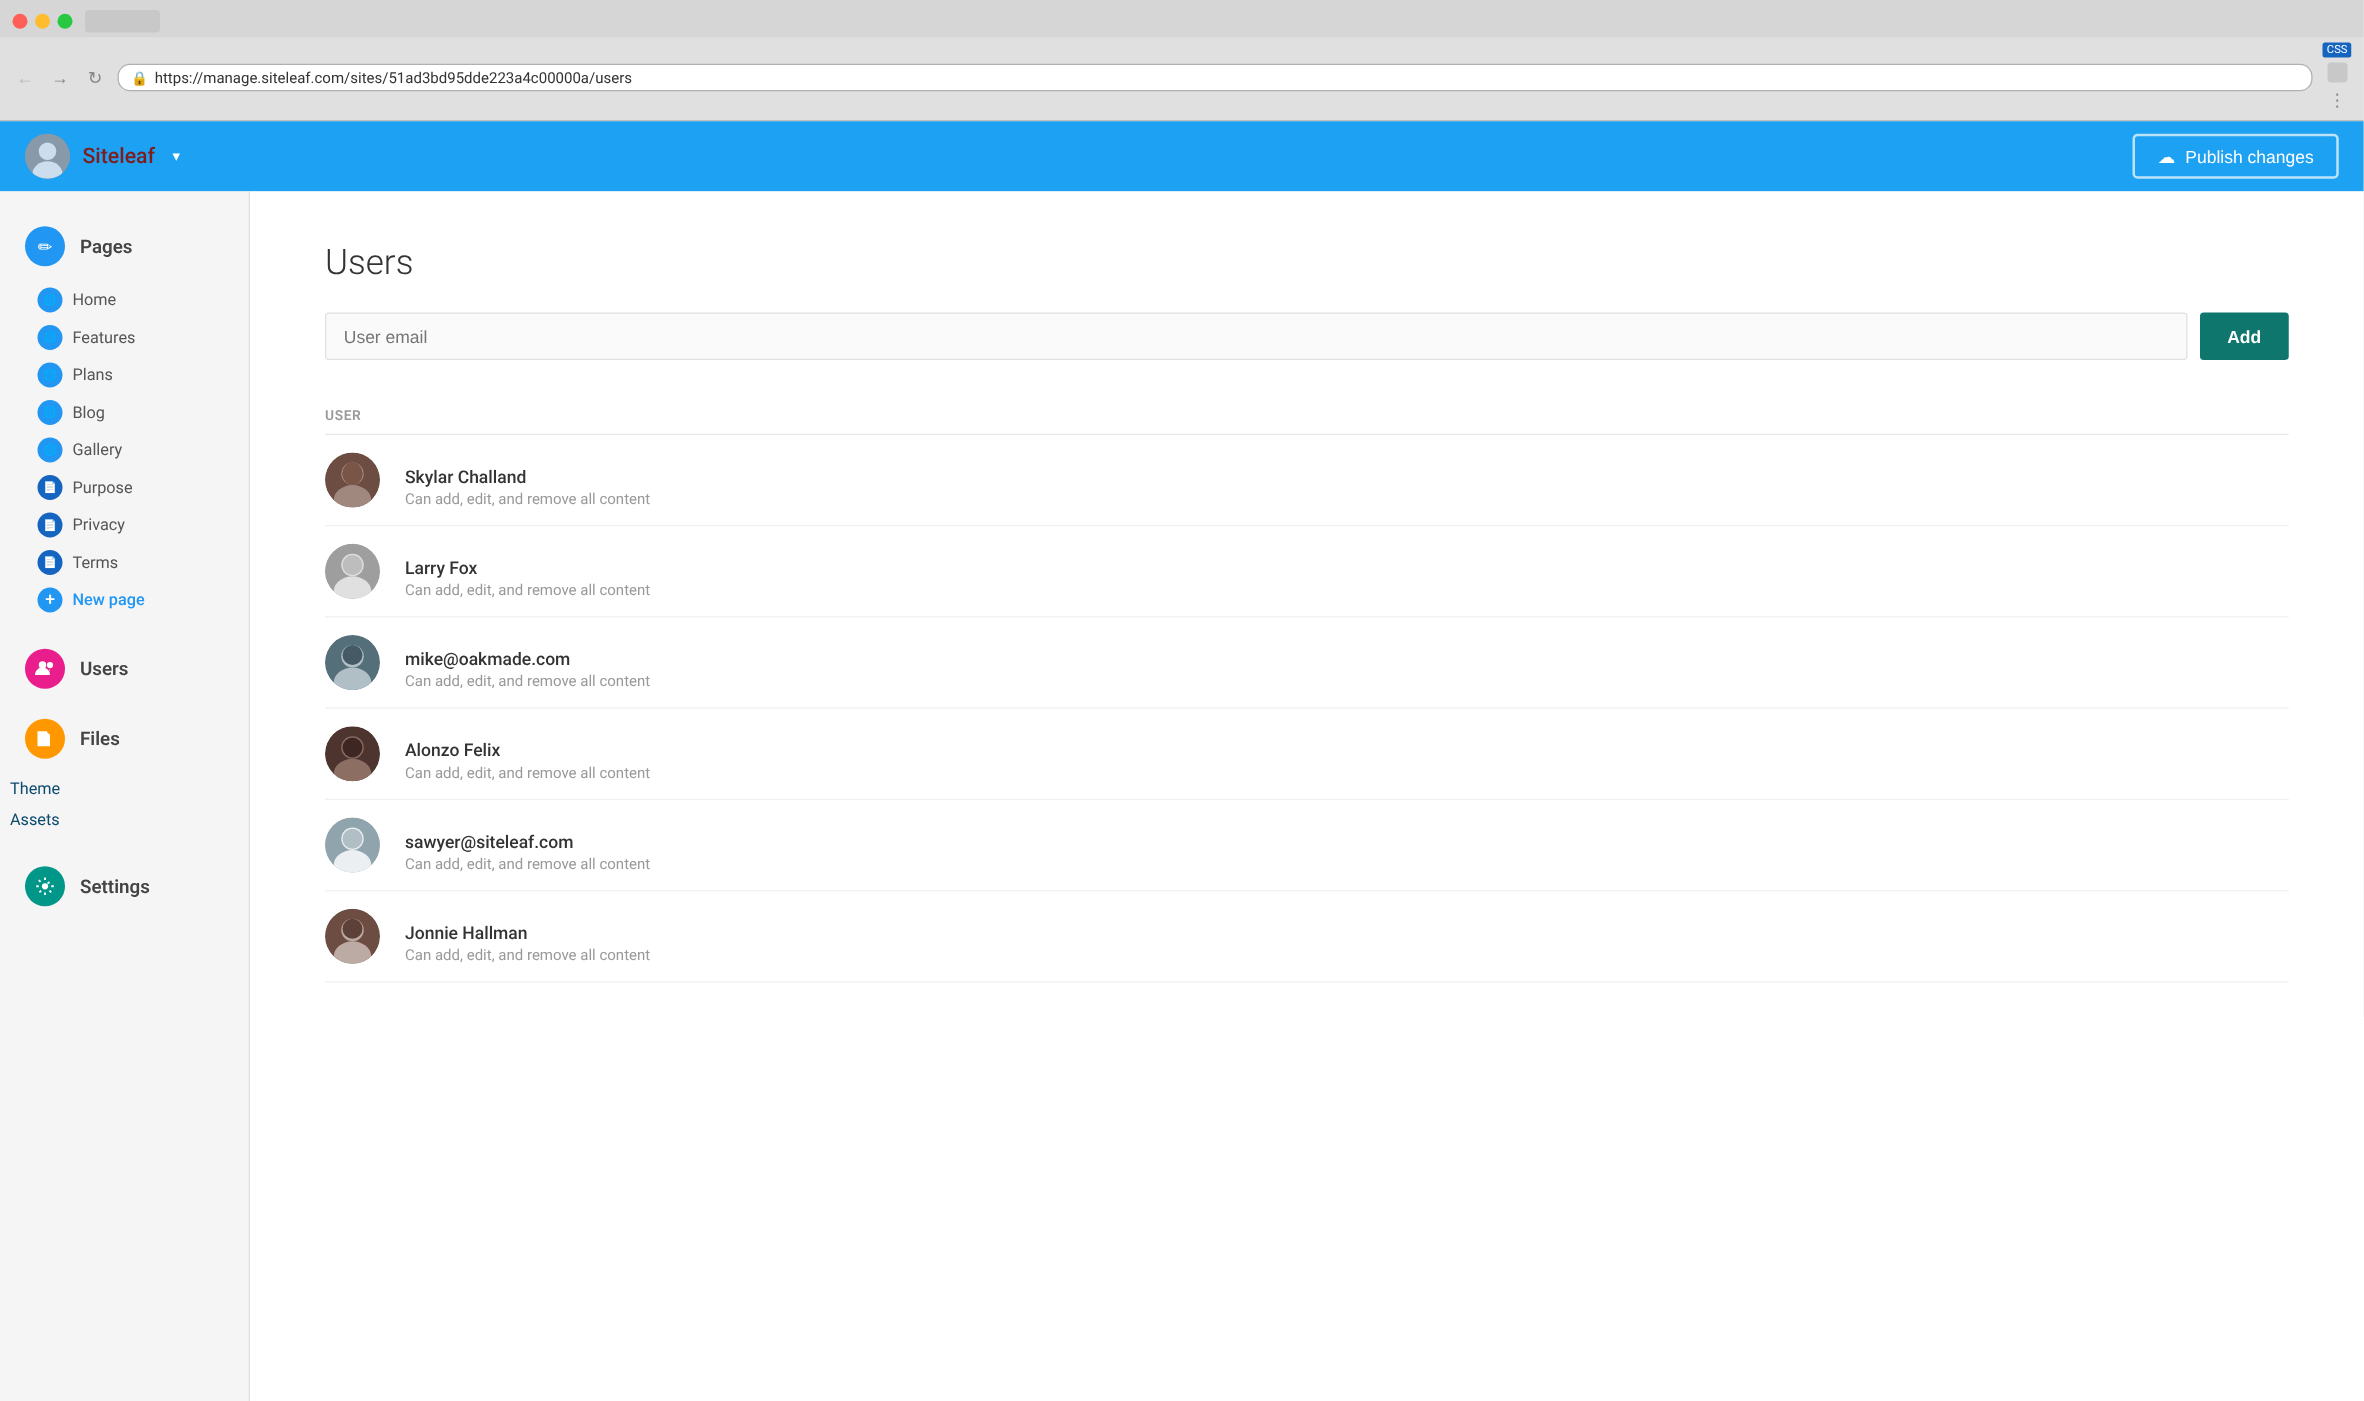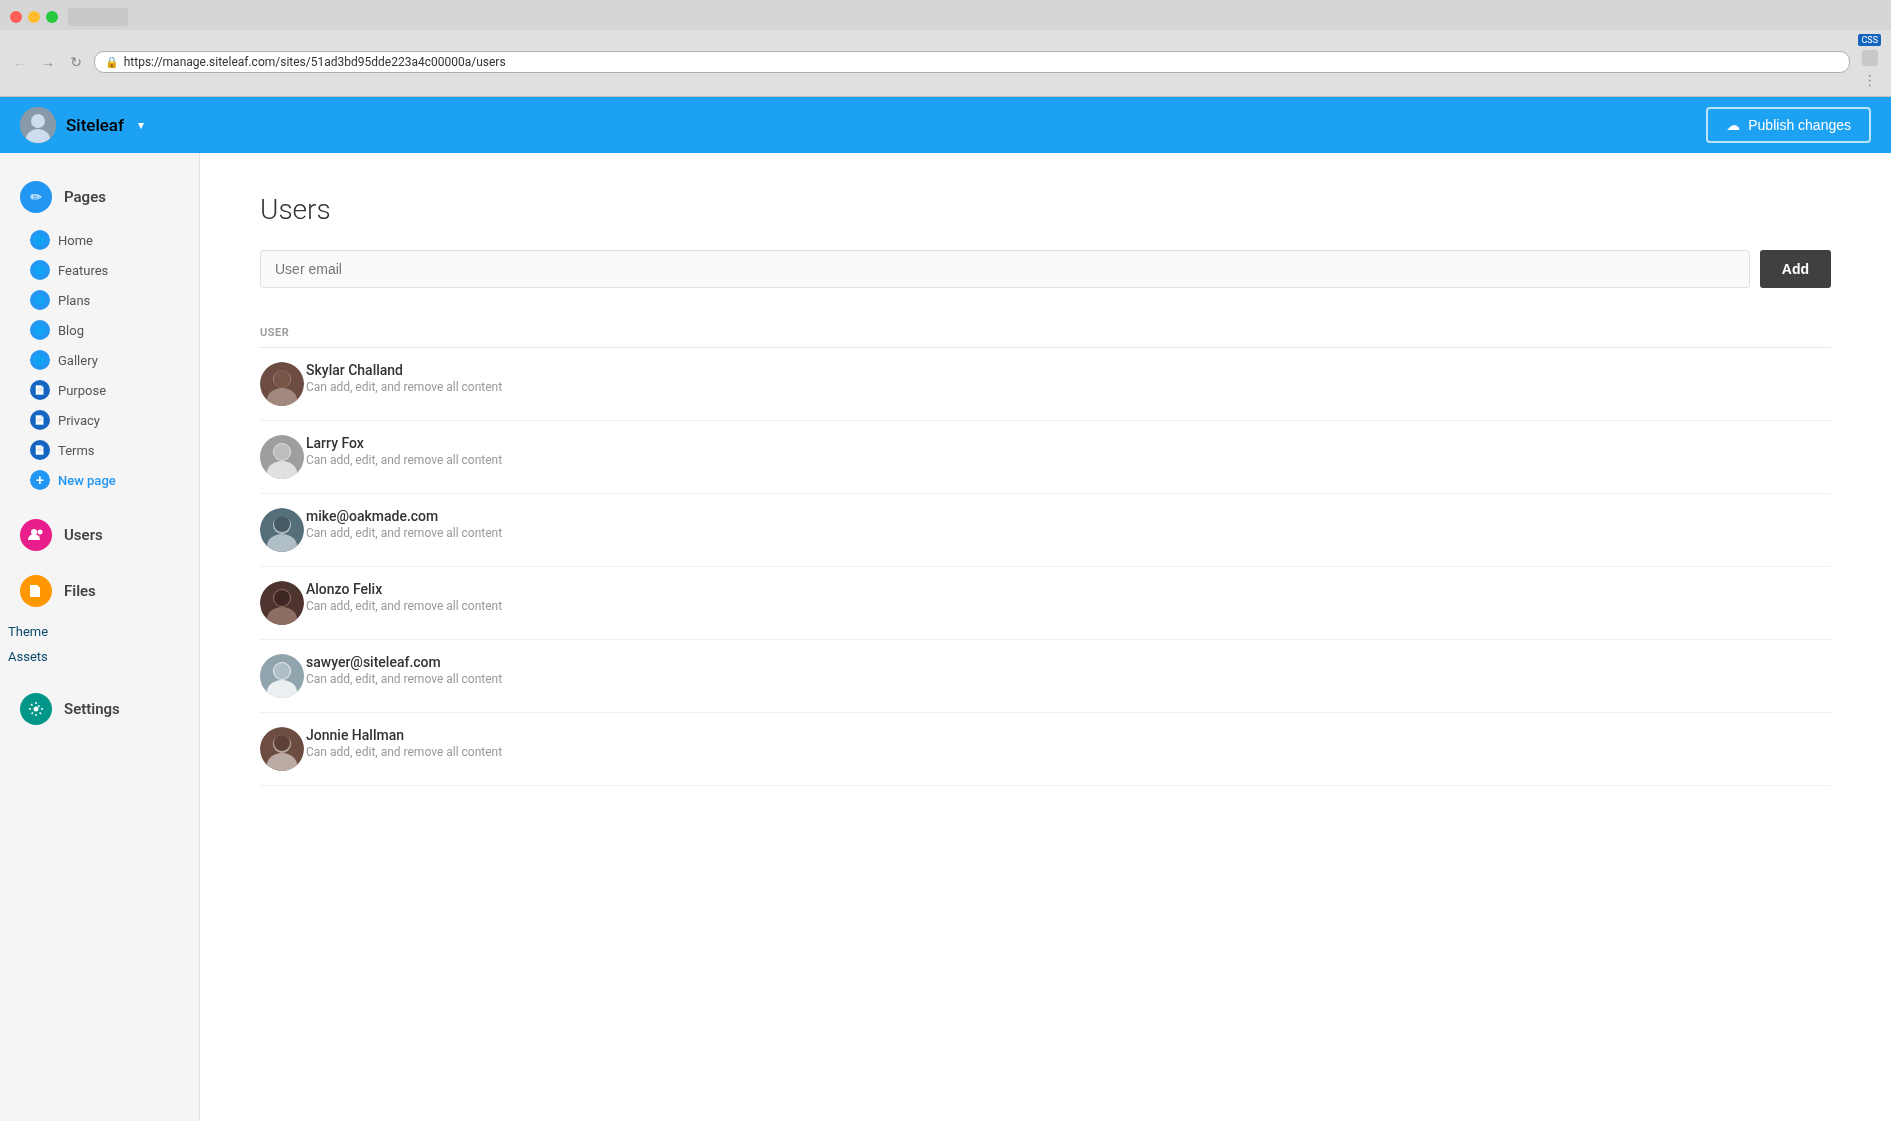--- a/index.html
+++ b/index.html
@@ -74,21 +74,21 @@
       color: white;
     }
     .nav-avatar {
       width: 36px; height: 36px; border-radius: 50%;
       background: #999;
       overflow: hidden;
       display: flex; align-items: center; justify-content: center;
     }
     .nav-avatar svg { width: 36px; height: 36px; }
     .nav-brand-name {
-      color: #000000;
+      color: #7f1d1d;
       font-size: 17px;
       font-weight: 500;
     }
     .nav-dropdown-icon { color: white; font-size: 12px; margin-left: 4px; }
     .nav-spacer { flex: 1; }
     .publish-btn {
       background: transparent;
       border: 2px solid rgba(255,255,255,0.7);
       color: white;
       padding: 8px 18px;
@@ -206,21 +206,21 @@
       flex: 1;
       padding: 10px 14px;
       border: 1px solid #e0e0e0;
       border-radius: 3px;
       background: #fafafa;
       font-size: 14px;
       color: #999;
       outline: none;
     }
     .add-btn {
-      background: #404040;
+      background: #0f766e;
       color: white;
       border: none;
       padding: 10px 22px;
       border-radius: 3px;
       font-size: 14px;
       font-weight: 600;
       cursor: pointer;
     }
 
     .users-table-header {
@@ -228,22 +228,22 @@
       font-weight: 600;
       color: #999;
       text-transform: uppercase;
       letter-spacing: 0.5px;
       padding: 8px 0;
       border-bottom: 1px solid #e8e8e8;
       margin-bottom: 0;
     }
     .user-row {
       display: flex;
-      align-items: flex-start;
-      gap: 2px;
+      align-items: flex-end;
+      gap: 20px;
       padding: 14px 0;
       border-bottom: 1px solid #f0f0f0;
     }
     .user-avatar {
       width: 44px; height: 44px; border-radius: 50%;
       overflow: hidden; flex-shrink: 0;
       display: flex; align-items: center; justify-content: center;
       background: #ccc;
     }
     .user-info {}

